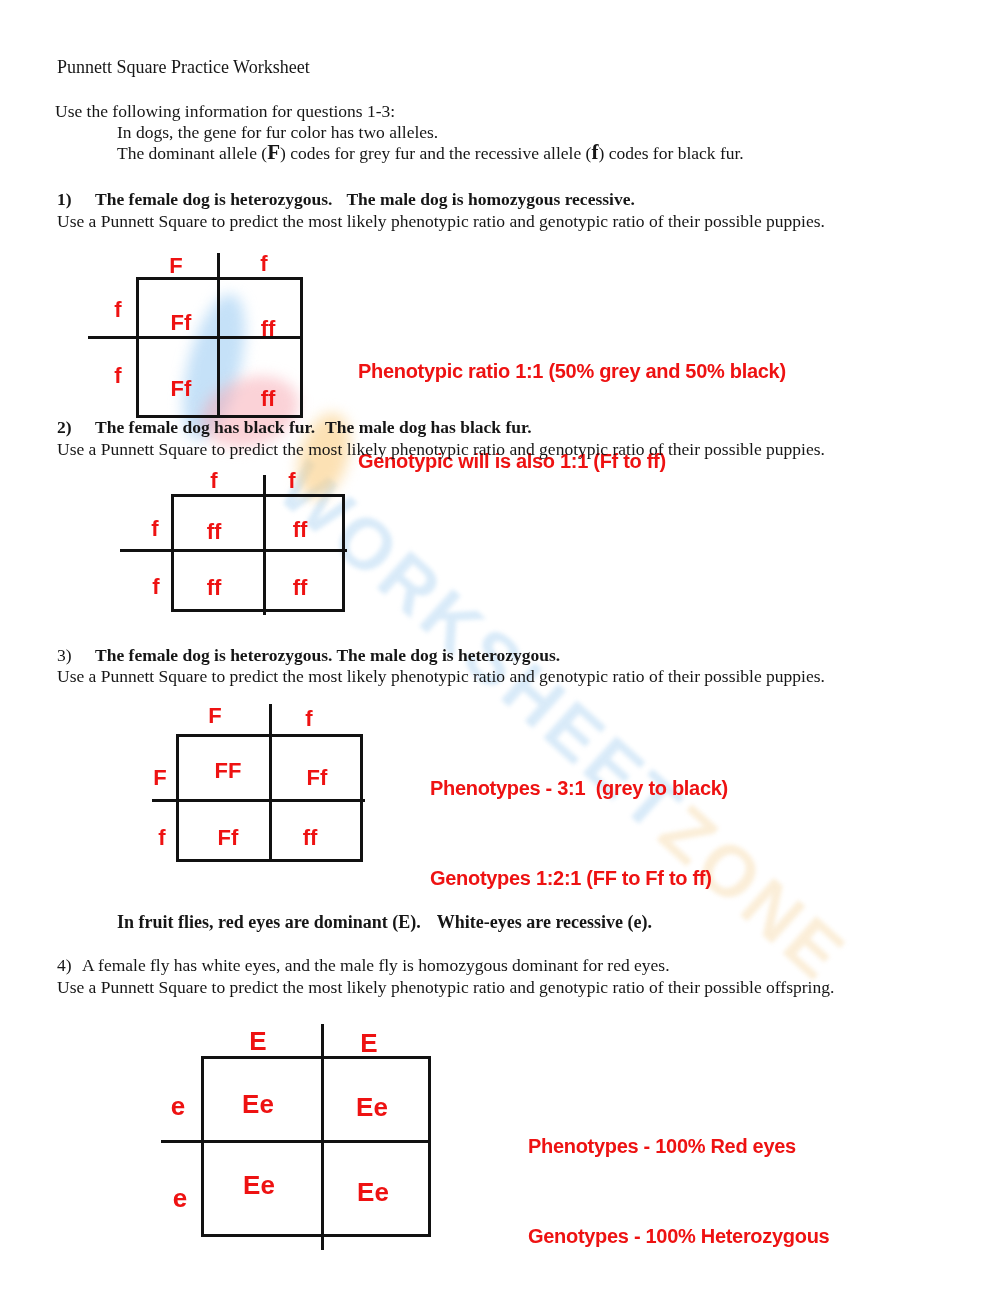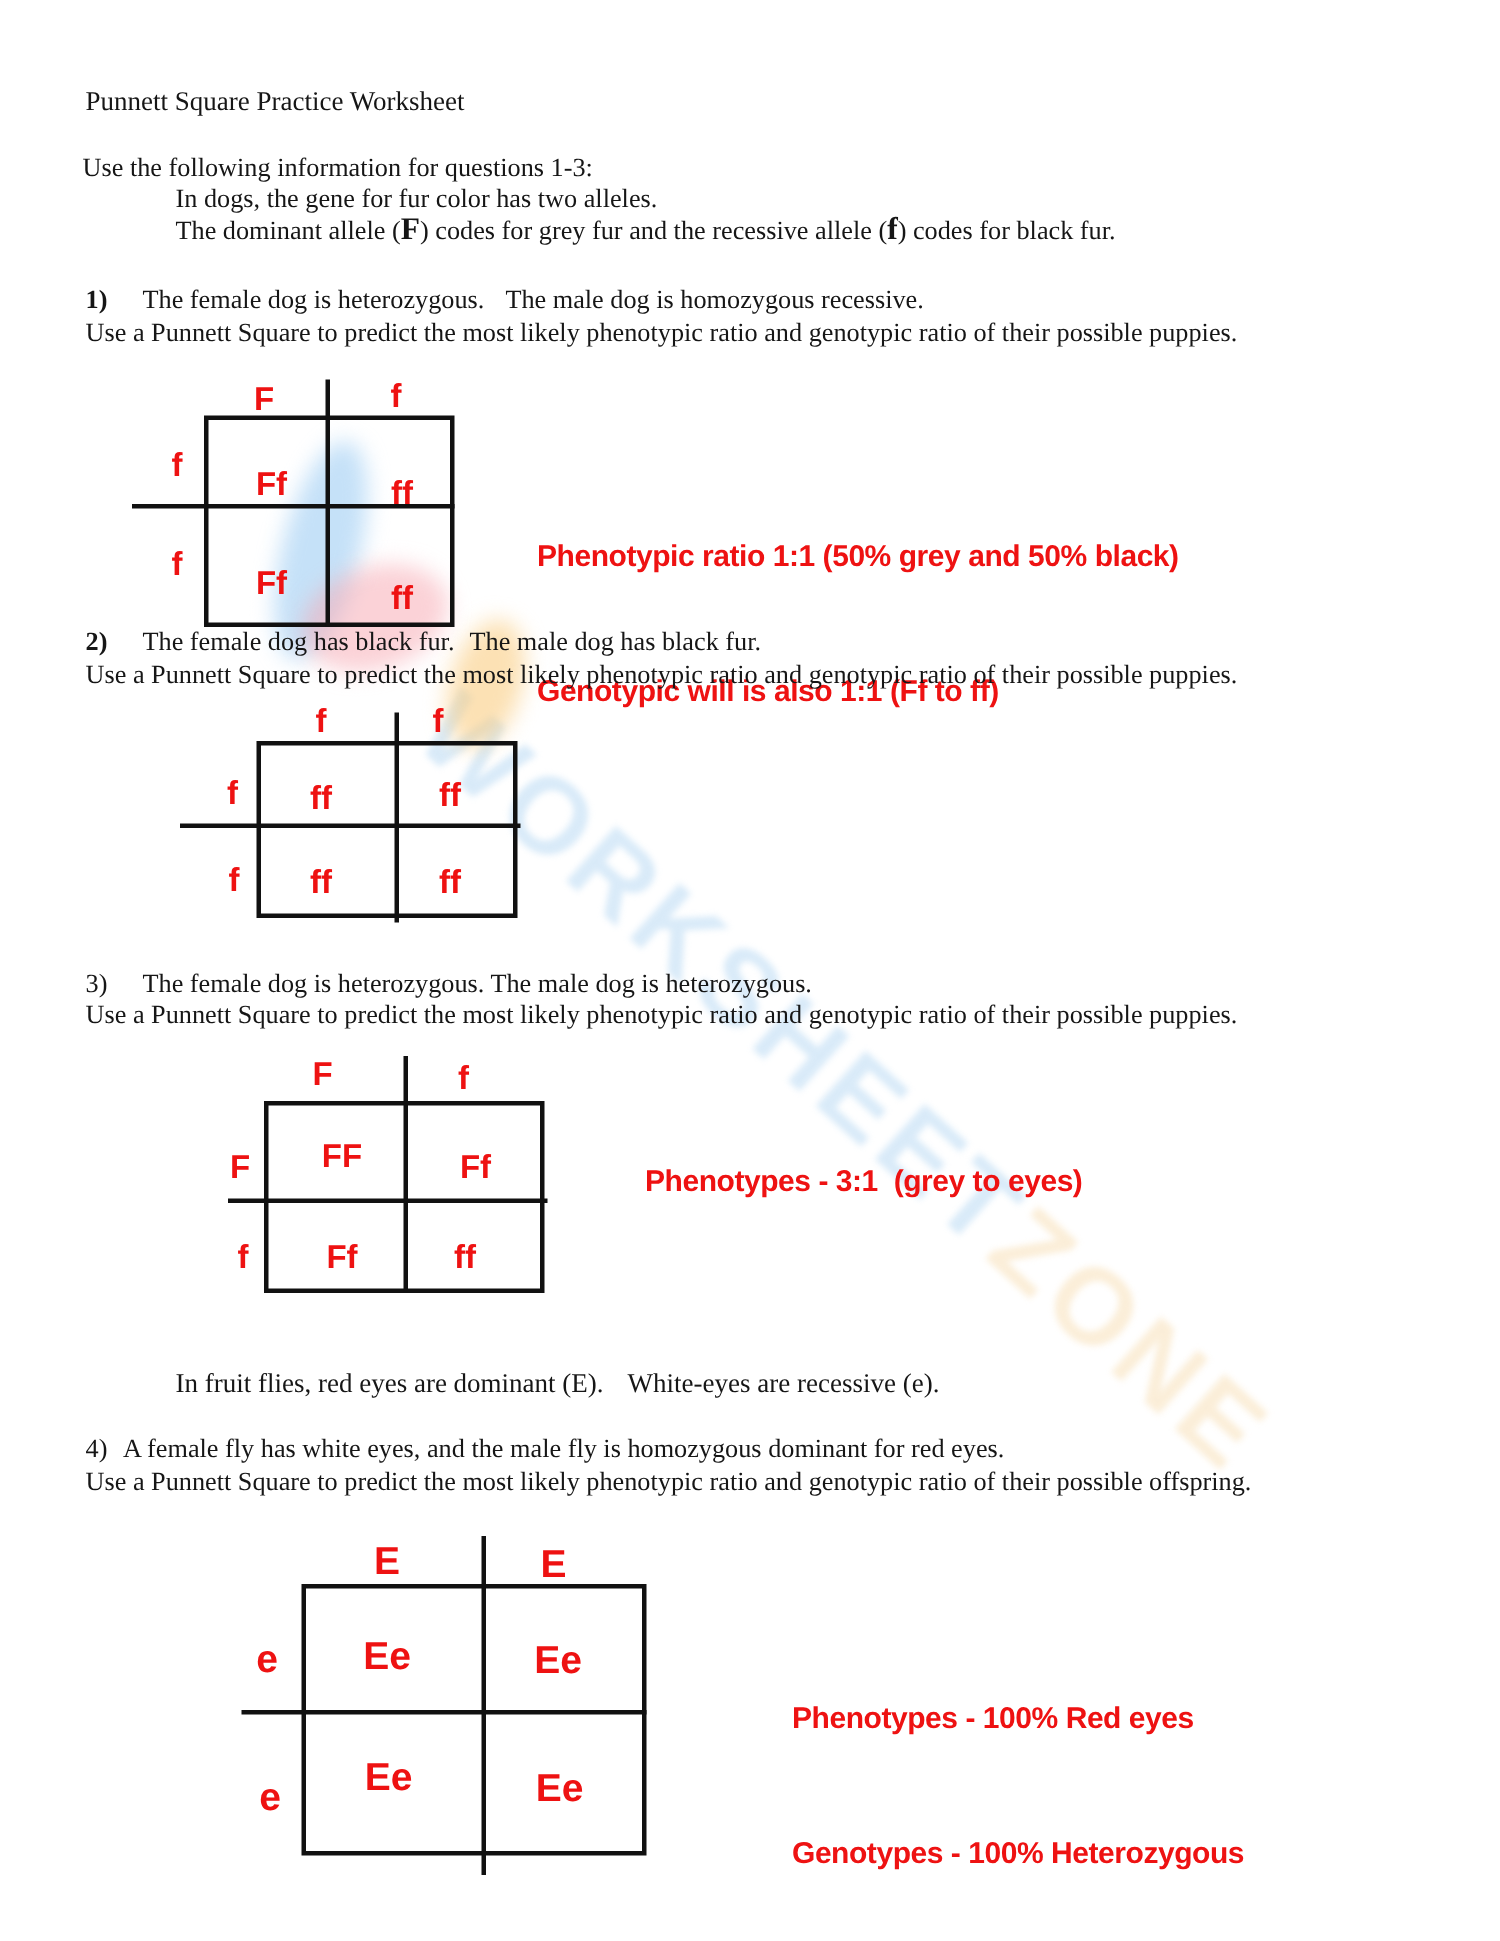--- a/index.html
+++ b/index.html
@@ -1,19 +1,19 @@
 <!DOCTYPE html>
 <html style="--answer-red: #ee1212; --line-black: #111111; --wm-blue: #b3d6f2; --wm-orange: #f7ddb2;"><head>
 <meta charset="utf-8">
 <style>
   html,body{margin:0;padding:0;background:#fff;}
   #page{position:relative;width:1000px;height:1294px;background:#ffffff;overflow:hidden;
         font-family:"Liberation Serif", serif;color:#161616;}
   .tx{position:absolute;font-size:17.5px;line-height:21px;white-space:nowrap;z-index:3;}
-  .b{font-weight:normal;}
+  .b{font-weight:bold;}
   .num{display:inline-block;width:38px;font-weight:bold;}
   .numr{display:inline-block;width:25px;}
   .bigA{font-weight:bold;font-size:21px;}
   .gap14{margin-left:14px;}
   .gap10{margin-left:10px;}
   .ans{position:absolute;font-family:"Liberation Sans", sans-serif;font-weight:bold;
        font-size:20px;line-height:30px;letter-spacing:-0.3px;color:var(--answer-red,#ee1212);
        white-space:pre;z-index:3;}
   
   .psq-box{position:absolute;border:3px solid var(--line-black,#111);box-sizing:border-box;z-index:2;background:transparent;}
@@ -97,21 +97,22 @@
     <span class="al" style="left:309px;top:719px;">f</span>
     <span class="al" style="left:160px;top:778px;">F</span>
     <span class="al" style="left:162px;top:838px;">f</span>
     <span class="al" style="left:228px;top:771px;">FF</span>
     <span class="al" style="left:317px;top:778px;">Ff</span>
     <span class="al" style="left:228px;top:838px;">Ff</span>
     <span class="al" style="left:310px;top:838px;">ff</span>
   </div>
 
   <div class="ans" style="left:430px;top:713px;">
-    <div>Phenotypes - 3:1  (grey to eyes)</div>
+    <div>Phenotypes - 3:1  (grey to black)</div>
+    <div>Genotypes 1:2:1 (FF to Ff to ff)</div>
   </div>
 
   <div class="tx" style="left:117px;top:912px;font-size:18px;"><span class="b">In fruit flies, red eyes are dominant (E).</span><span class="b gap14" style="margin-left:16px;">White-eyes are recessive (e).</span></div>
 
   <div class="tx" style="left:57px;top:955px;"><span class="numr">4)</span><span>A female fly has white eyes, and the male fly is homozygous dominant for red eyes.</span></div>
   <div class="tx" style="left:57px;top:977px;">Use a Punnett Square to predict the most likely phenotypic ratio and genotypic ratio of their possible offspring.</div>
 
   <div>
     <div class="psq-box" style="left:201px;top:1056px;width:230px;height:181px;"></div>
     <div class="vline" style="left:321px;top:1024px;height:226px;"></div>

